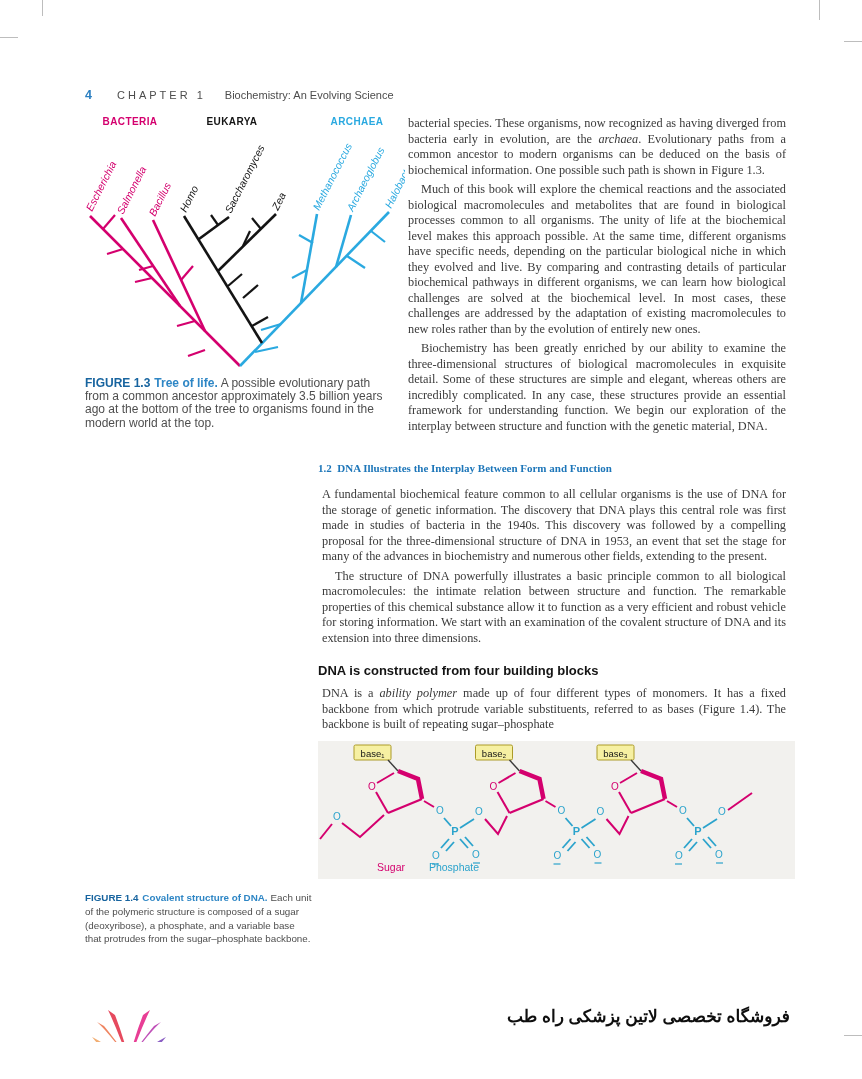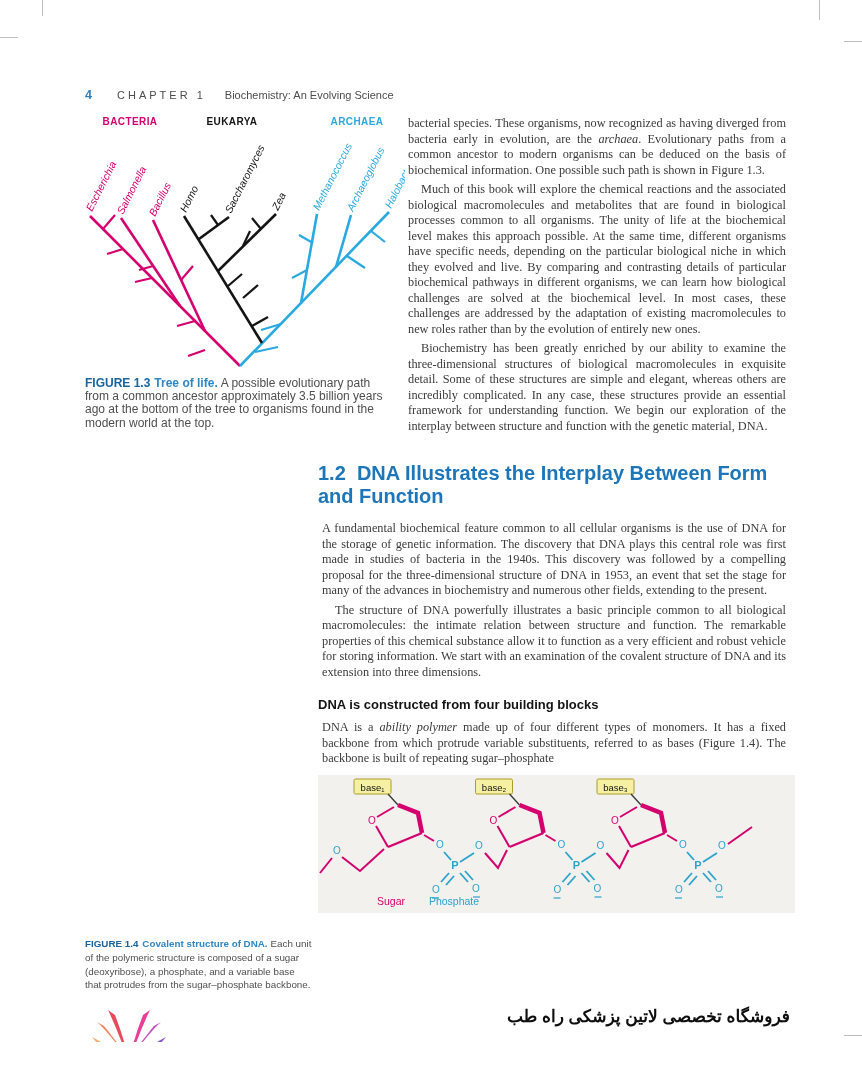--- a/index.html
+++ b/index.html
@@ -12,21 +12,21 @@
           font-size:11px;color:#4c4c4c;white-space:nowrap;}
   .pagenum{color:#2b7fc1;font-weight:bold;font-size:12.5px;}
   .chapter{margin-left:22px;letter-spacing:3px;}
   .booktitle{margin-left:16px;}
 
   
   .content{position:absolute;left:318px;top:112px;width:472px;}
   .content p{margin:4px;font-size:12.3px;line-height:15.5px;text-align:justify;}
   .indent{text-indent:13px;}
   .it{font-style:italic;}
-  h2{font-family:Liberation Sans, sans-serif;font-size:20px;font-weight:bold;
+  h2{font-family:Liberation Serif, serif;font-size:11px;font-weight:bold;
      color:#1d76b9;margin:28px 0 13px 0;}
   h3{font-family:"Liberation Sans",sans-serif;font-size:13px;font-weight:bold;
      color:#141414;margin:17px 0 8px 0;}
 
   
   .fig-tree-float{float:left;width:323px;height:312px;margin-left:-233px;}
   .tree-svg{display:block;}
   .tree-svg text{font-family:"Liberation Sans",sans-serif;}
   .dom{font-size:10px;font-weight:bold;letter-spacing:.4px;text-anchor:middle;}
   .sp{font-size:10.5px;font-style:italic;}
@@ -45,21 +45,21 @@
   .dna text{font-family:"Liberation Sans",sans-serif;}
   .basebox{fill:#f6f0a2;stroke:#ac9b28;stroke-width:1;}
   .baselabel{font-size:9.5px;fill:#141414;text-anchor:middle;}
   .conn{stroke:#3a3a3a;stroke-width:1.4;fill:none;}
   .mg{stroke:#d4006e;fill:none;} .w2{stroke-width:2;} .w45{stroke-width:4.5;} .w24{stroke-width:2.4;}
   .cy{stroke:#2ba3cc;fill:none;stroke-width:1.8;} .cy.thin{stroke-width:1.2;}
   .atom{font-size:10px;text-anchor:middle;} .p-atom{font-size:11px;font-weight:bold;}
   .mg-t{fill:#d4006e;} .cy-t{fill:#2ba3cc;}
   .figlabel{font-size:10.5px;text-anchor:middle;}
   .fig-dna-caption{position:absolute;left:85px;top:891px;width:228px;
-           font-family:"Liberation Sans",sans-serif;font-size:9.8px;line-height:13.8px;color:#4e4e4e;margin-top:46px;}
+           font-family:"Liberation Sans",sans-serif;font-size:9.8px;line-height:13.8px;color:#4e4e4e;}
 
   
   .footer-logo{position:absolute;left:84px;top:1004px;}
   .footer-text{position:absolute;right:72px;top:1006px;text-align:right;
                font-family:"Liberation Sans",sans-serif;}
   .persian{font-size:17px;font-weight:bold;color:#0e0e0e;text-align:center;}
   .url{margin-top:6px;font-size:21px;font-weight:bold;letter-spacing:5px;color:#1c1c1c;}
   .url .green{color:#43a13c;}
 </style>
 </head>

